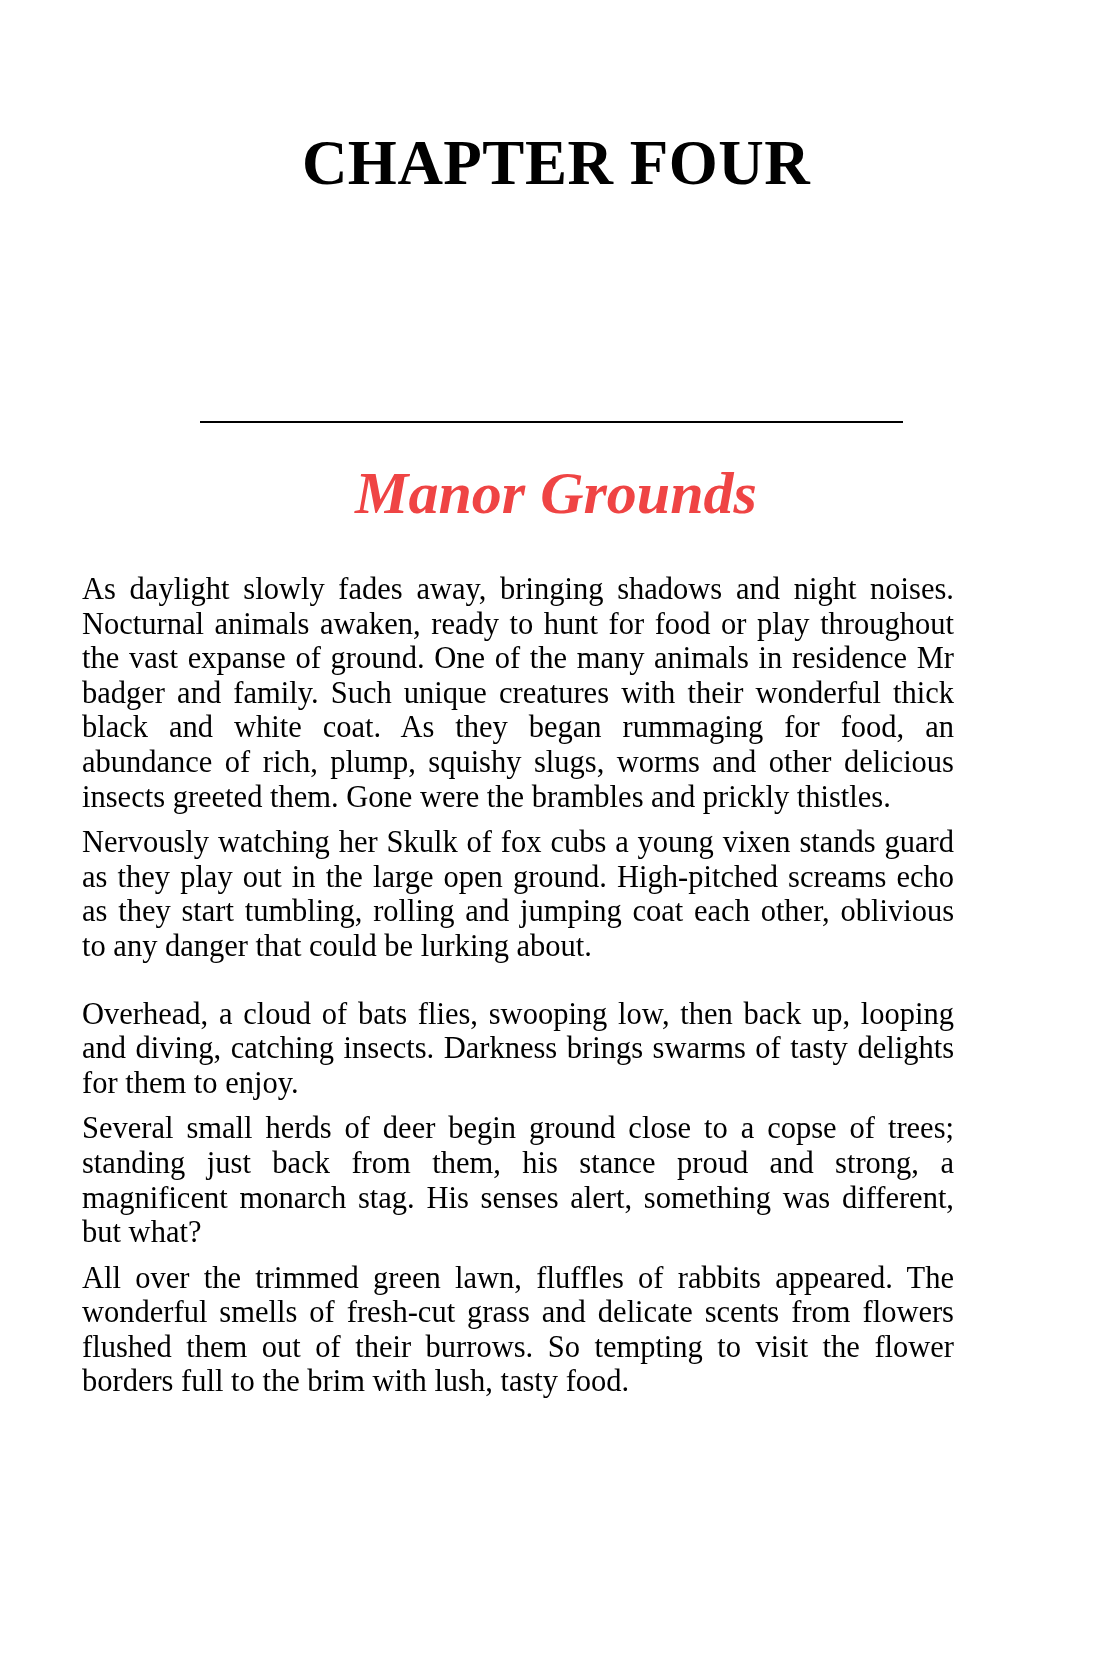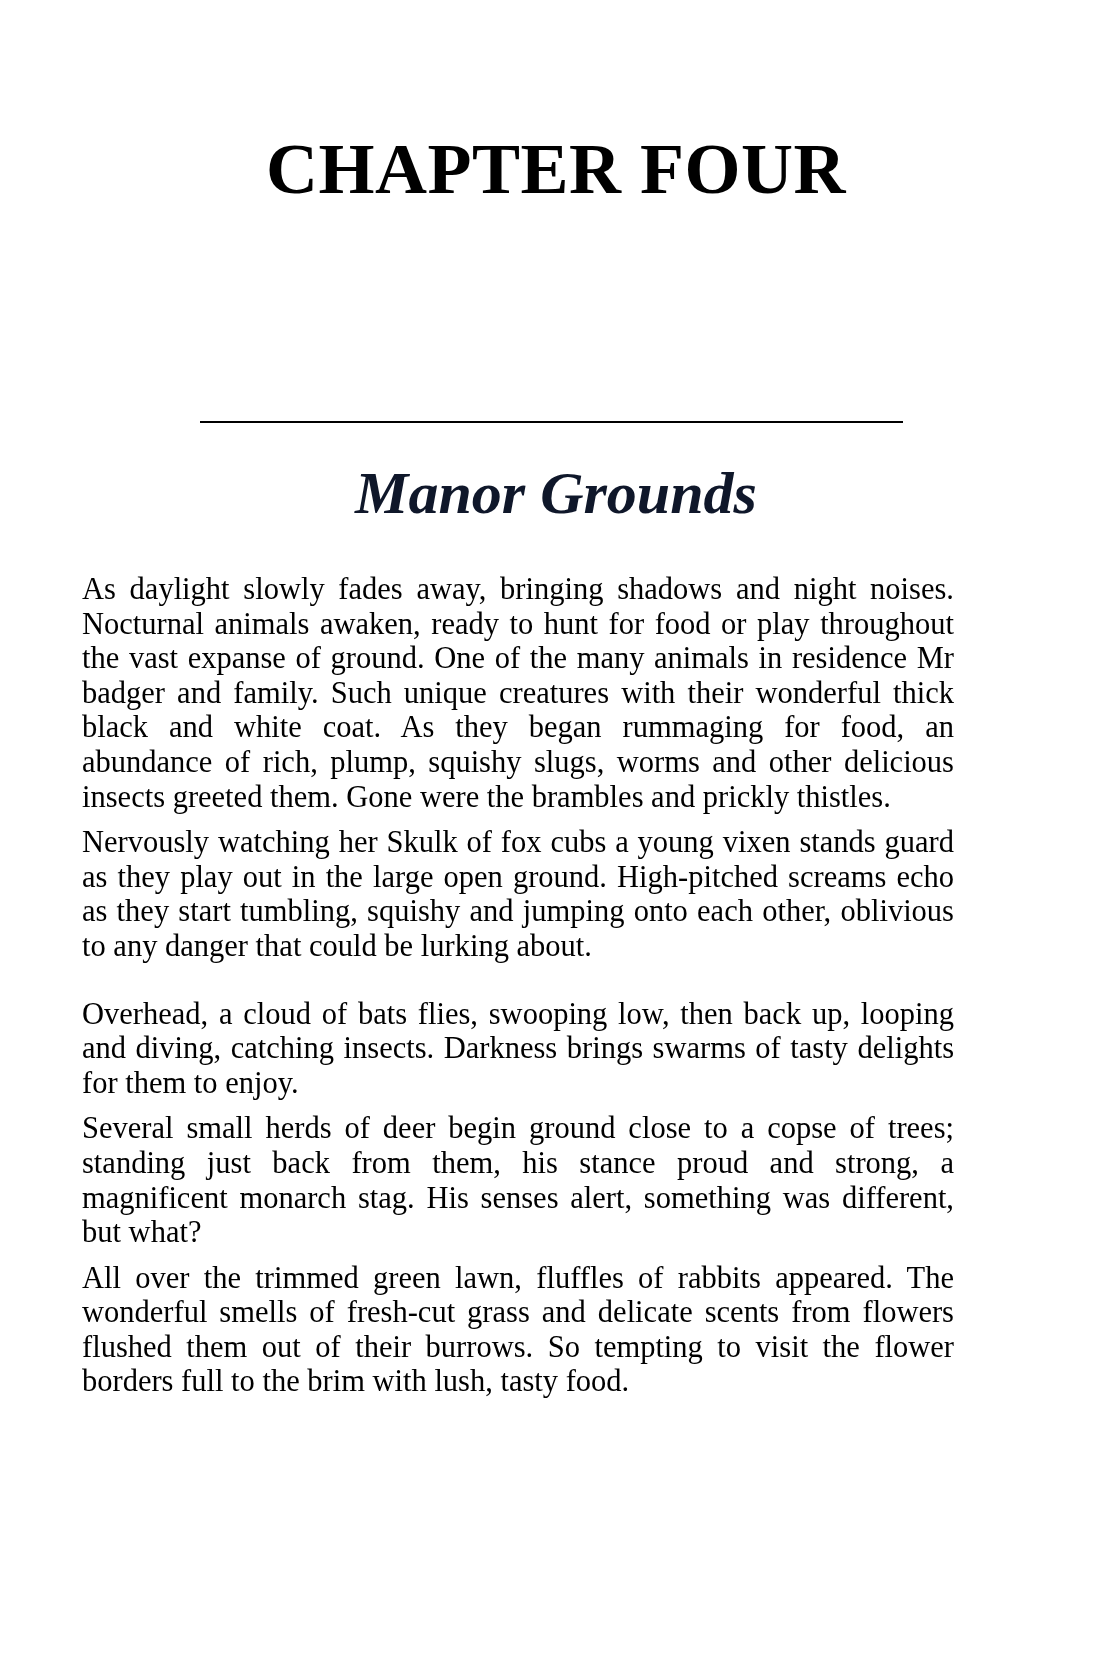--- a/index.html
+++ b/index.html
@@ -25,21 +25,21 @@
   .chapter-heading {
     margin: 0;
     padding: 0;
     position: absolute;
     left: 140px;
     top: 118px;
     width: 832px;
     text-align: center;
     font-family: "Liberation Serif", "DejaVu Serif", serif;
     font-weight: 700;
-    font-size: 72px;
+    font-size: 63px;
     line-height: 1.44;
     letter-spacing: 0.5px;
     color: #000000;
   }
 
   .divider {
     position: absolute;
     left: 200px;
     top: 421px;
     width: 703px;
@@ -55,21 +55,21 @@
     position: absolute;
     left: 140px;
     top: 457px;
     width: 832px;
     text-align: center;
     font-family: "Liberation Serif", "DejaVu Serif", serif;
     font-weight: 700;
     font-style: italic;
     font-size: 60px;
     line-height: 1.2;
-    color: #0f172a;
+    color: #ef4444;
   }
 
   .body-block {
     position: absolute;
     left: 82px;
     top: 572px;
     width: 880px;
   }
 
   .body-para {
@@ -93,19 +93,19 @@
 <div class="page">
 
   <h1 class="chapter-heading">CHAPTER FOUR</h1>
 
   <hr class="divider">
 
   <h2 class="subtitle">Manor Grounds</h2>
 
   <div class="body-block">
     <p class="body-para">As daylight slowly fades away, bringing shadows and night noises. Nocturnal animals awaken, ready to hunt for food or play throughout the vast expanse of ground. One of the many animals in residence Mr badger and family. Such unique creatures with their wonderful thick black and white coat. As they began rummaging for food, an abundance of rich, plump, squishy slugs, worms and other delicious insects greeted them. Gone were the brambles and prickly thistles.</p>
-    <p class="body-para">Nervously watching her Skulk of fox cubs a young vixen stands guard as they play out in the large open ground. High-pitched screams echo as they start tumbling, squishy and jumping onto each other, oblivious to any danger that could be lurking about.</p>
+    <p class="body-para">Nervously watching her Skulk of fox cubs a young vixen stands guard as they play out in the large open ground. High-pitched screams echo as they start tumbling, rolling and jumping coat each other, oblivious to any danger that could be lurking about.</p>
     <p class="body-para gap-before">Overhead, a cloud of bats flies, swooping low, then back up, looping and diving, catching insects. Darkness brings swarms of tasty delights for them to enjoy.</p>
     <p class="body-para">Several small herds of deer begin ground close to a copse of trees; standing just back from them, his stance proud and strong, a magnificent monarch stag. His senses alert, something was different, but what?</p>
     <p class="body-para">All over the trimmed green lawn, fluffles of rabbits appeared. The wonderful smells of fresh-cut grass and delicate scents from flowers flushed them out of their burrows. So tempting to visit the flower borders full to the brim with lush, tasty food.</p>
   </div>
 
 </div>
 
 </body></html>

